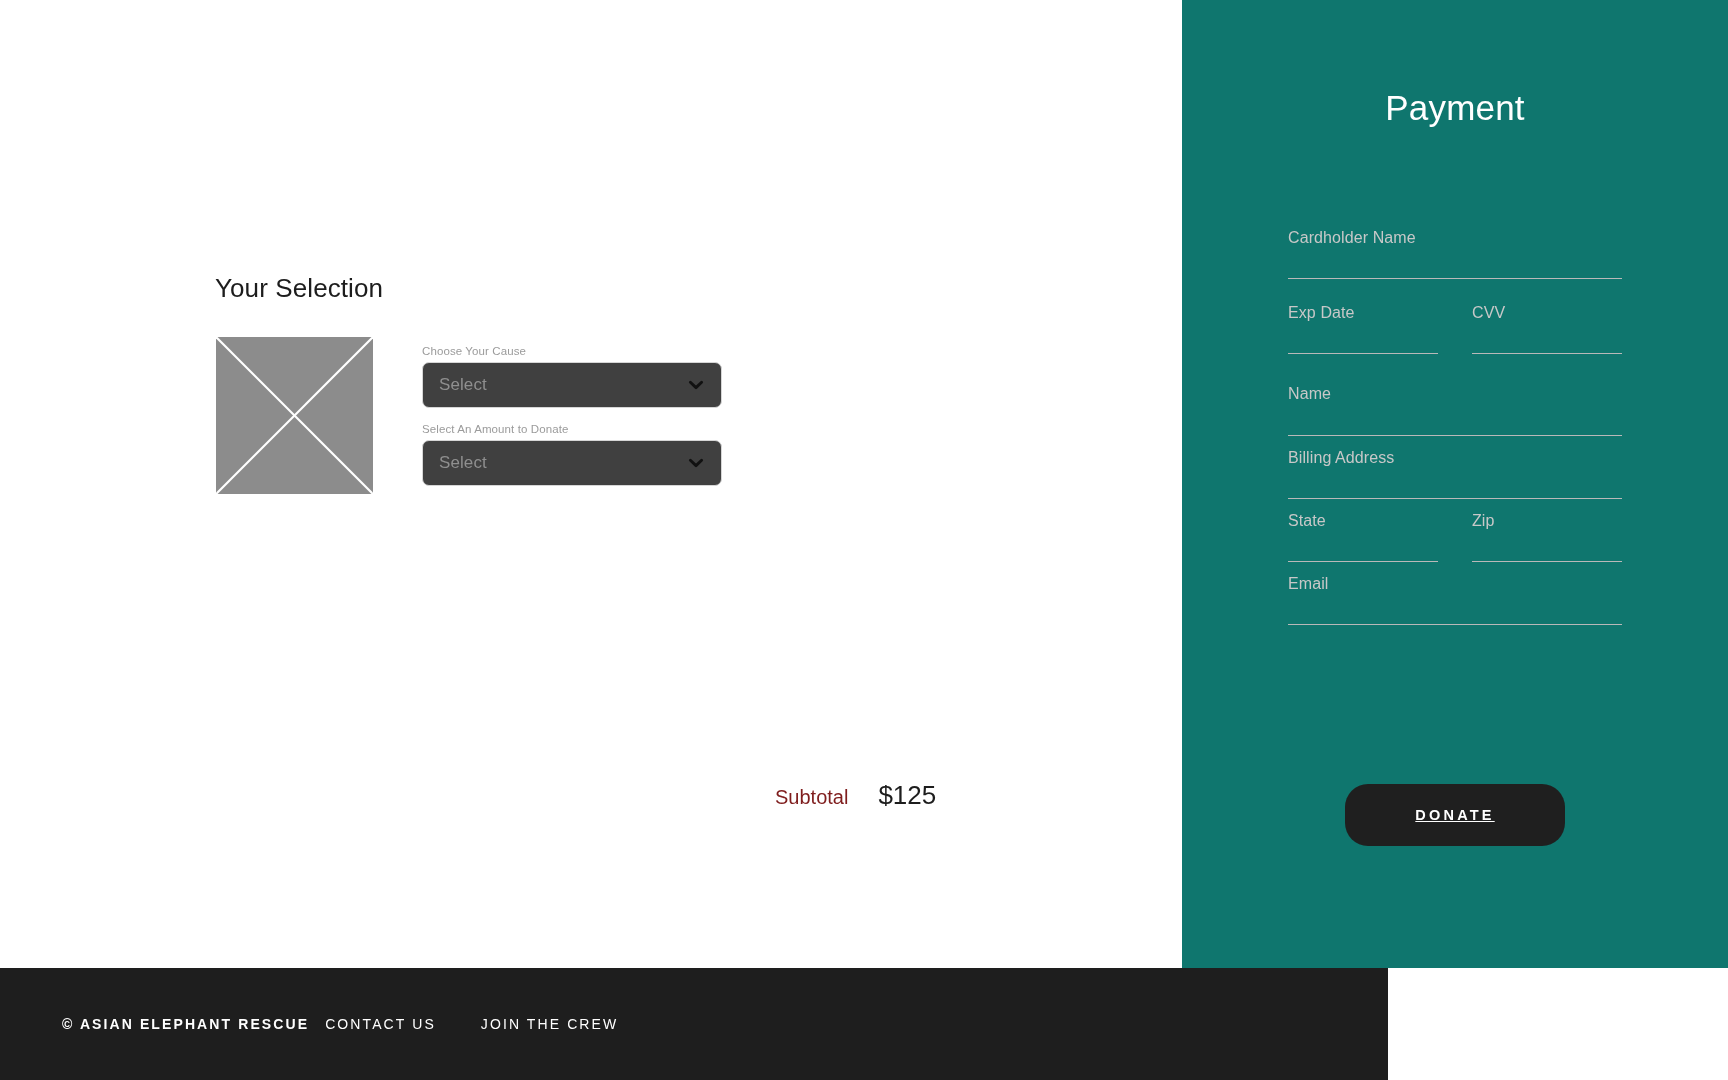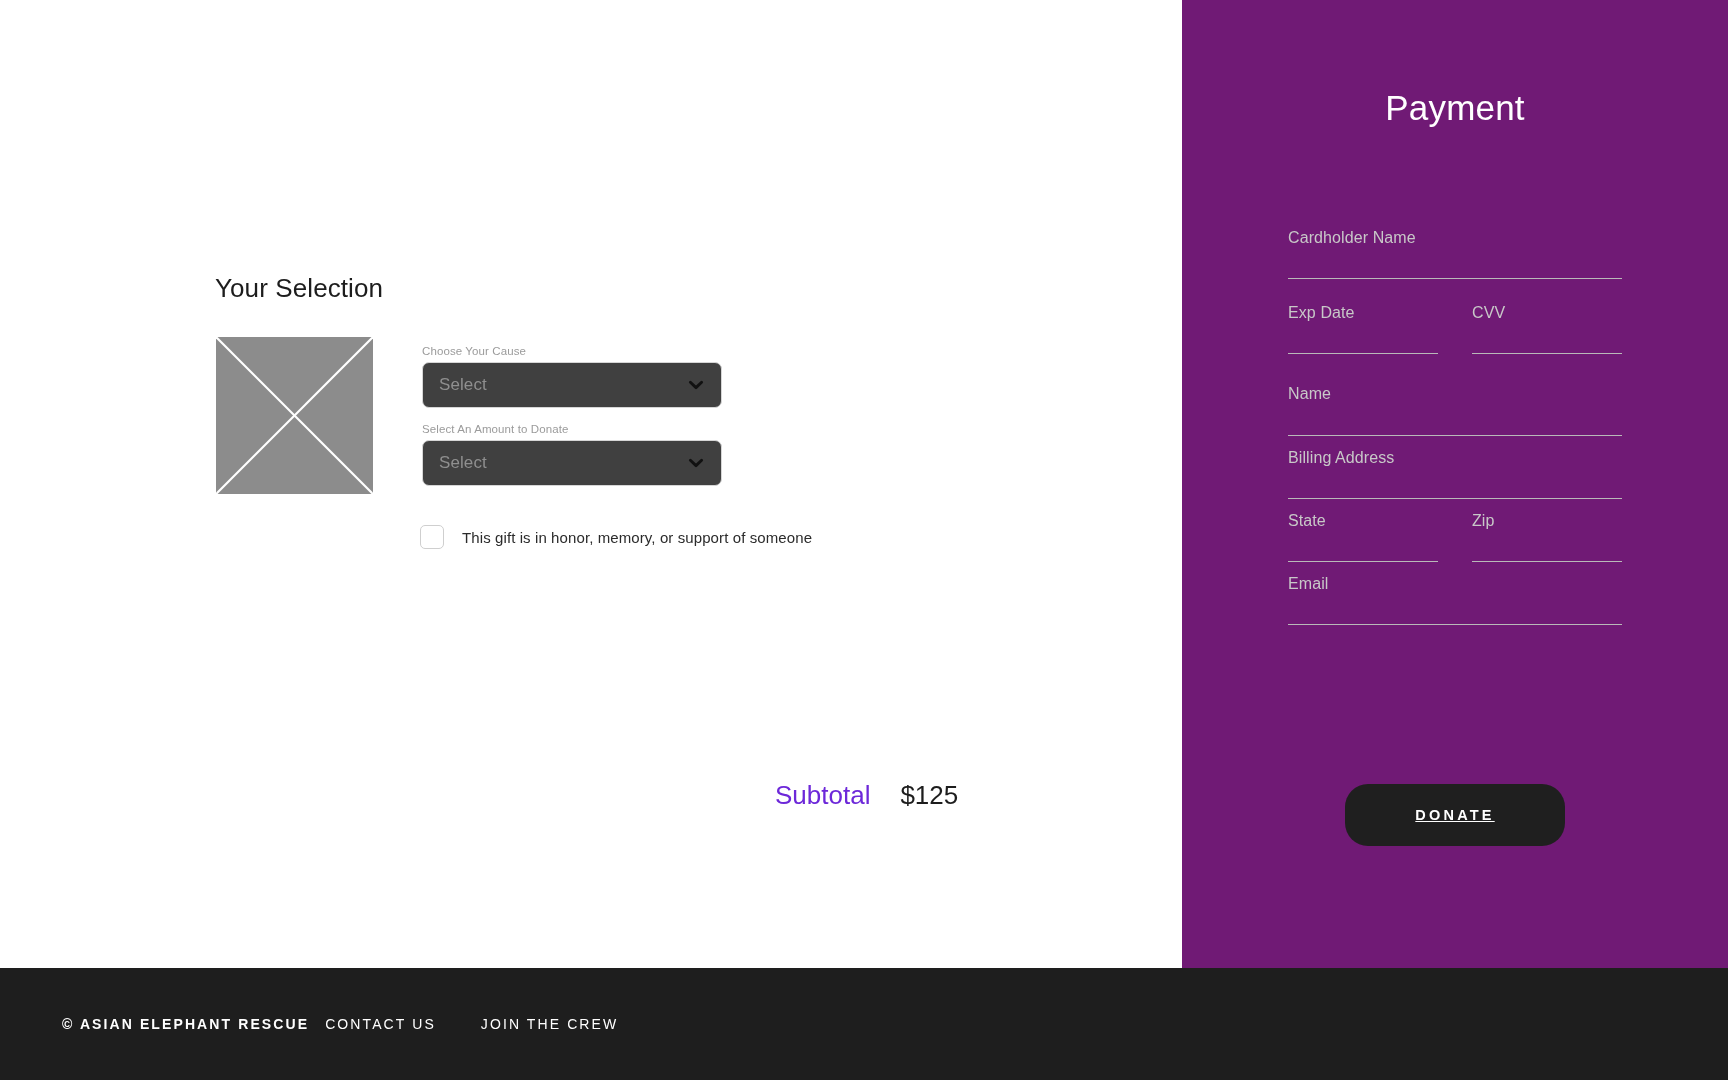--- a/index.html
+++ b/index.html
@@ -18,21 +18,21 @@
     background: #ffffff;
   }
 
   
   .payment-panel {
     position: absolute;
     top: 0;
     left: 1182px;
     width: 546px;
     height: 968px;
-    background: #701a75;
+    background: #0f766e;
   }
   .payment-title {
     position: absolute;
     top: 88px;
     left: 0;
     width: 100%;
     text-align: center;
     color: #ffffff;
     font-size: 35px;
     font-weight: 400;
@@ -195,37 +195,37 @@
   }
 
   .subtotal-row {
     position: absolute;
     top: 780px;
     left: 775px;
     display: flex;
     align-items: baseline;
   }
   .subtotal-label {
-    font-size: 26px;
-    color: #6d28d9;
+    font-size: 20px;
+    color: #7f1d1d;
     font-weight: 400;
   }
   .subtotal-value {
     font-size: 26px;
     color: #1d1d1d;
     font-weight: 400;
     margin-left: 30px;
   }
 
   
   .footer {
     position: absolute;
     top: 968px;
     left: 0;
-    width: 1728px;
+    width: 1388px;
     height: 112px;
     background: #1e1e1e;
     display: flex;
     align-items: center;
   }
   .footer-copy {
     margin-left: 62px;
     color: #ffffff;
     font-size: 14px;
     font-weight: 700;
@@ -277,24 +277,20 @@
       <div class="sf-select">
         <span class="val">Select</span>
         <span class="chev">
           <svg viewBox="0 0 18 18" xmlns="http://www.w3.org/2000/svg">
             <path d="M3.4 6.2 L9 11.6 L14.6 6.2" fill="none" stroke="#111111" stroke-width="2.9" stroke-linecap="round" stroke-linejoin="round"></path>
           </svg>
         </span>
       </div>
     </div>
 
-    <div class="honor-row">
-      <div class="checkbox"></div>
-      <span class="honor-label">This gift is in honor, memory, or support of someone</span>
-    </div>
 
     <div class="subtotal-row">
       <span class="subtotal-label">Subtotal</span>
       <span class="subtotal-value">$125</span>
     </div>
   </div>
 
   <div class="payment-panel">
     <div class="payment-title">Payment</div>
 

